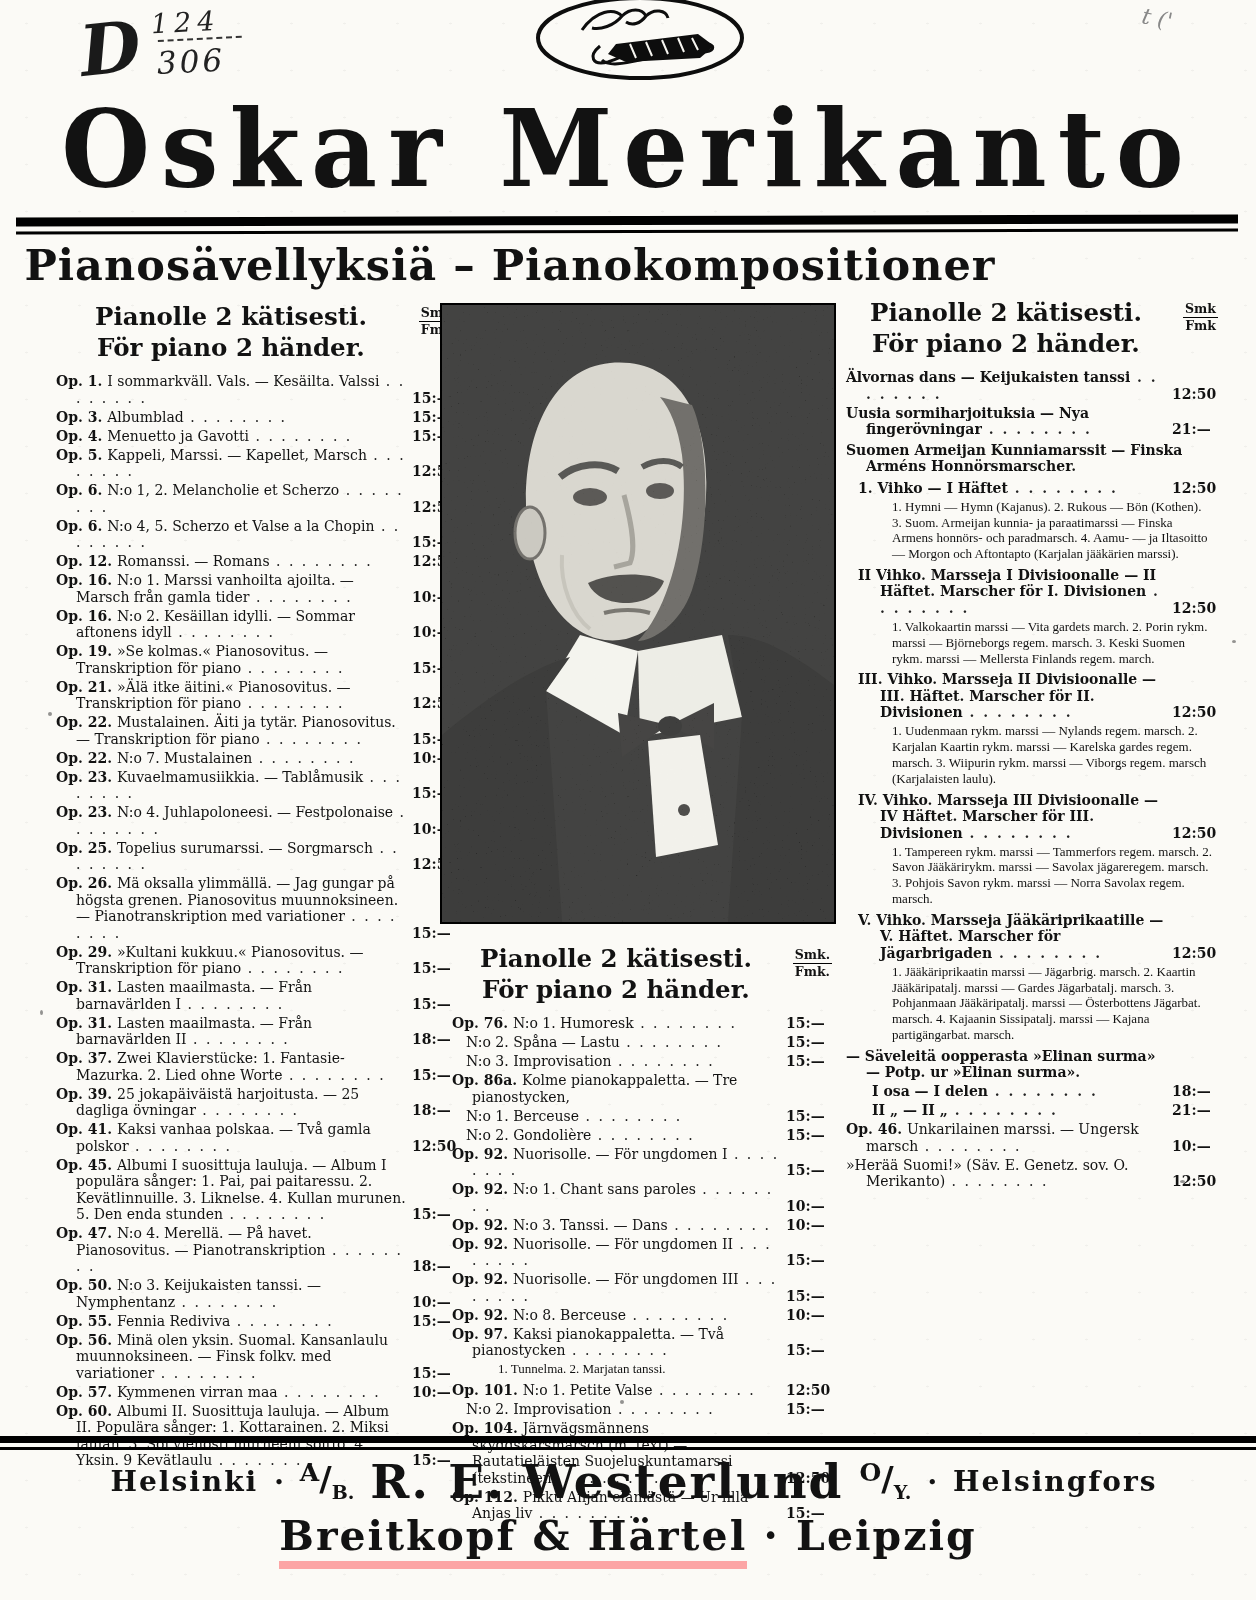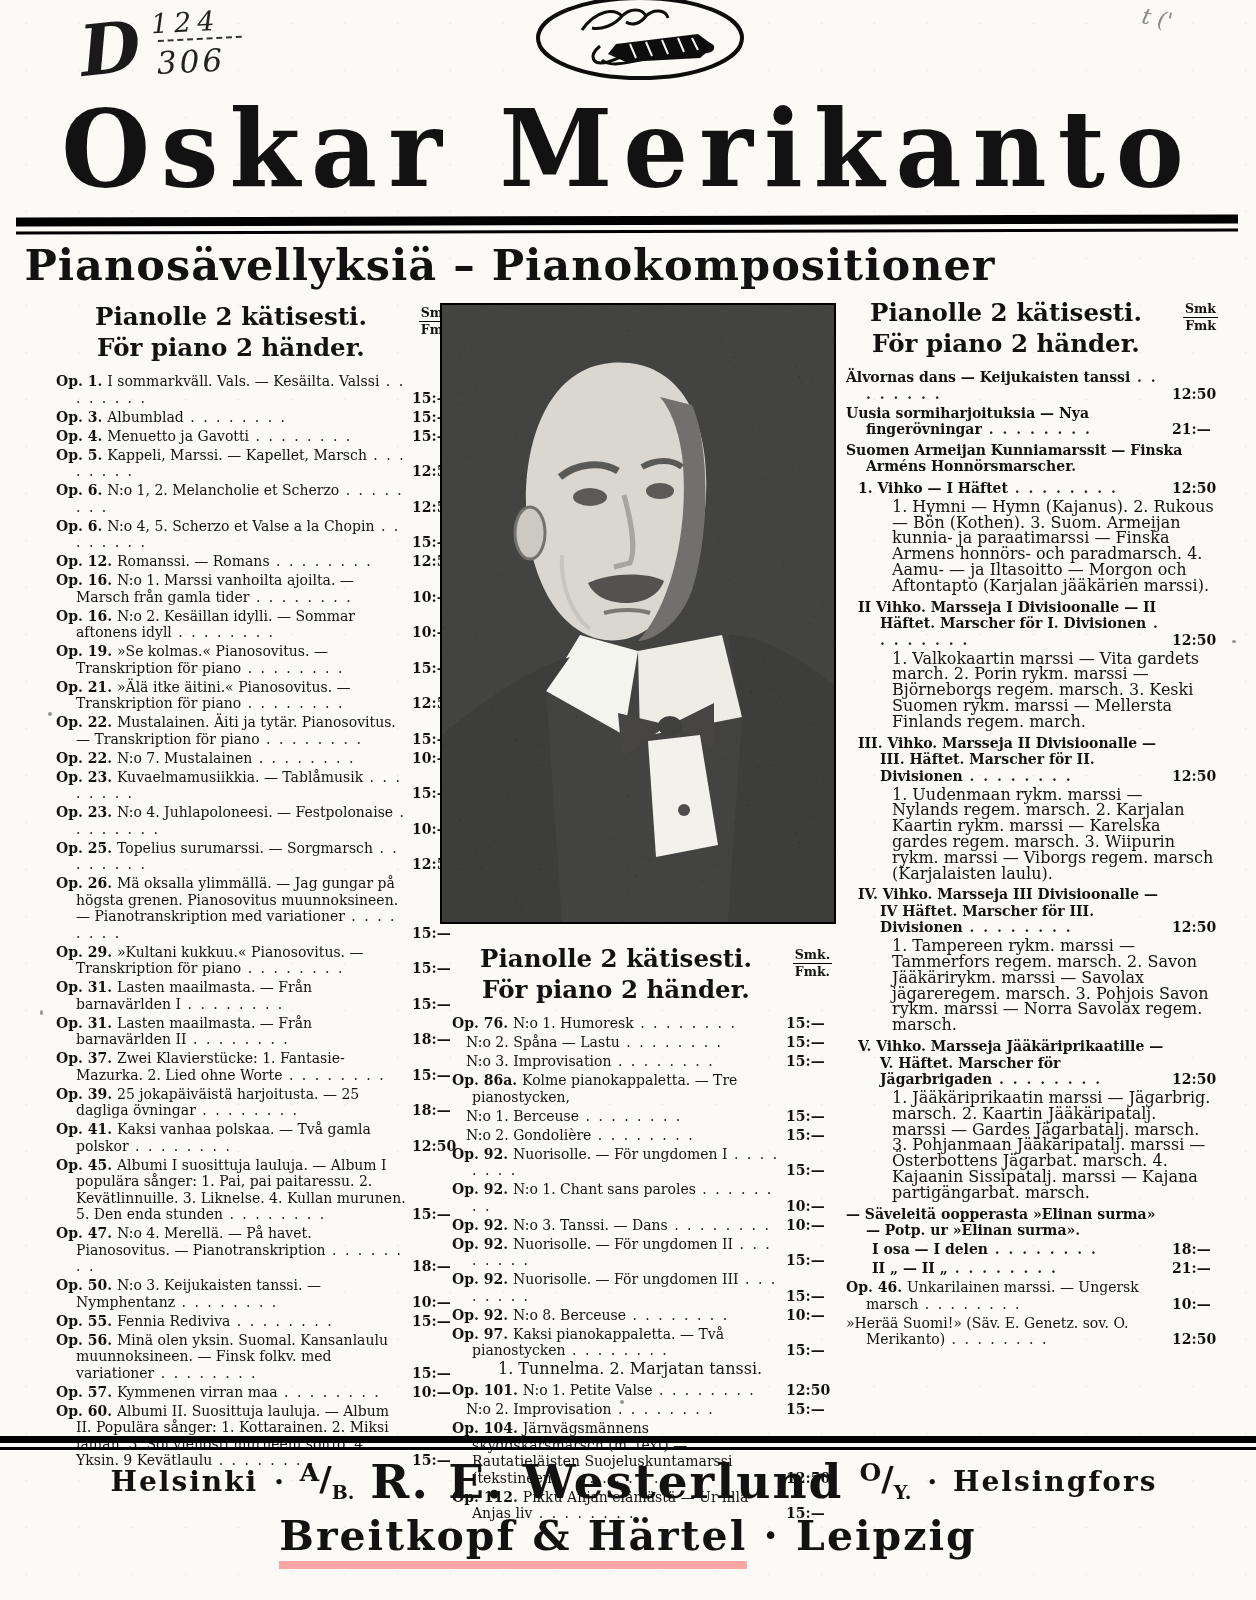--- a/index.html
+++ b/index.html
@@ -43,22 +43,22 @@
   
   .entry{position:relative;font-size:14px;line-height:16.5px;
     padding:0 50px 0 20px;text-indent:-20px;margin-bottom:2.5px;}
   .entry .op{font-weight:700;}
   .entry .price{position:absolute;right:0;bottom:0;width:46px;text-indent:0;
     font-weight:600;text-align:left;}
   .entry .dots{letter-spacing:2px;color:#222;}
   .entry.bold{font-weight:700;}
   .entry.heading{font-weight:700;padding-right:0;margin-top:4px;}
   .entry.vihko{font-weight:700;padding-left:34px;text-indent:-22px;margin-top:5px;}
-  .entry.subnote{font-size:16px;line-height:15.8px;padding-left:46px;padding-right:4px;
-    text-indent:0;margin-bottom:5px;font-weight:400;}
+  .entry.subnote{font-size:13px;line-height:15.8px;padding-left:46px;padding-right:4px;
+    text-indent:0;margin-bottom:5px;font-weight:400;font-family:Liberation Serif, serif;}
   .entry.indent{padding-left:34px;}
   .entry.osa{padding-left:26px;text-indent:0;font-weight:600;}
   .head4{text-align:center;font-weight:700;font-size:24.5px;line-height:1.25;
     margin:16px 0 12px 0;padding-right:40px;}
   
   .photo{left:440px;top:303px;width:392px;height:617px;border:2px solid #000;
     box-shadow:inset 0 0 0 3px #fff, inset 0 0 0 5px #000;background:#0c0c0c;}
   .photo svg{display:block;width:100%;height:100%;}
   
   .rule-footer{left:0;top:1436px;width:1256px;height:4px;

